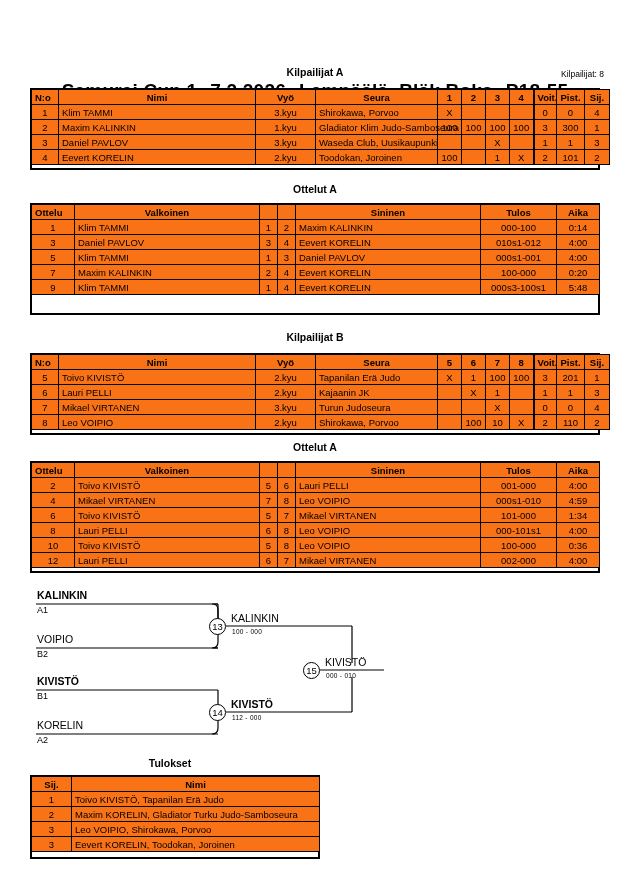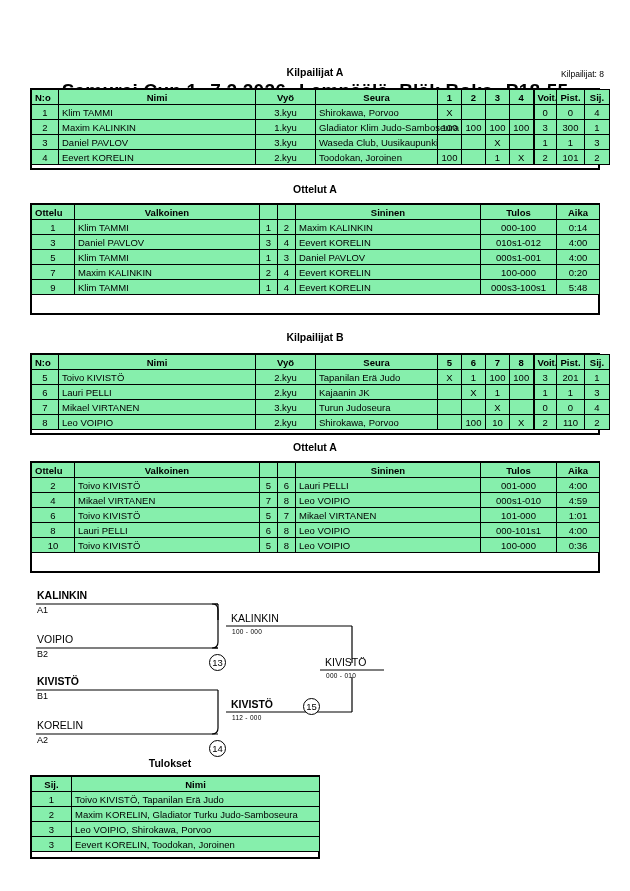--- a/index.html
+++ b/index.html
@@ -43,21 +43,21 @@
     top: 69px;
     text-align: right;
   }
 
   
   table.grid {
     position: absolute;
     border-collapse: collapse;
     font-size: 9.5px;
     table-layout: fixed;
-    background: #86efac;
+    background: #f97316;
   }
   table.grid th, table.grid td {
     border: 1px solid #000;
     padding: 0 3px;
     height: 15px;
     line-height: 13px;
     overflow: visible;
     white-space: nowrap;
     font-weight: normal;
   }
@@ -97,21 +97,20 @@
   .bk-score { font-size: 6.5px; letter-spacing: 0.3px; }
   .bk-circle {
     position: absolute;
     width: 17px; height: 17px;
     border: 1.3px solid #000;
     border-radius: 50%;
     background: #fff;
     font-size: 9.5px;
     line-height: 15px;
     text-align: center;
-    margin-top: 36px;
   }
 </style>
 </head>
 <body>
 
 <div class="doc-title">
   <span>Samurai Cup 1</span><span class="gap-l">&nbsp;</span><span>7.2.2026</span><span class="gap-l">&nbsp;</span><span>Lempäälä, Bläk Boks</span><span class="gap-l">&nbsp;</span><span>P18-55</span>
 </div>
 <div class="entrants-count">Kilpailijat: 8</div>
 
@@ -407,40 +406,49 @@
         <td class="c">000s1-010</td>
         <td class="c">4:59</td>
       </tr>
       <tr>
         <td class="c">6</td>
         <td class="l b">Toivo KIVISTÖ</td>
         <td class="c">5</td>
         <td class="c">7</td>
         <td class="l">Mikael VIRTANEN</td>
         <td class="c">101-000</td>
-        <td class="c">1:01</td>
+        <td class="c">1:34</td>
       </tr>
       <tr>
         <td class="c">8</td>
         <td class="l">Lauri PELLI</td>
         <td class="c">6</td>
         <td class="c">8</td>
         <td class="l b">Leo VOIPIO</td>
         <td class="c">000-101s1</td>
         <td class="c">4:00</td>
       </tr>
       <tr>
         <td class="c">10</td>
         <td class="l b">Toivo KIVISTÖ</td>
         <td class="c">5</td>
         <td class="c">8</td>
         <td class="l">Leo VOIPIO</td>
         <td class="c">100-000</td>
         <td class="c">0:36</td>
       </tr>
+      <tr>
+        <td class="c">12</td>
+        <td class="l b">Lauri PELLI</td>
+        <td class="c">6</td>
+        <td class="c">7</td>
+        <td class="l">Mikael VIRTANEN</td>
+        <td class="c">002-000</td>
+        <td class="c">4:00</td>
+      </tr>
     </tbody>
 </table>
 
 <svg class="bracket" viewBox="0 0 630 891">
 
   <line x1="36" y1="604" x2="218" y2="604" stroke="#000" stroke-width="1.2"></line>
   <line x1="36" y1="648" x2="218" y2="648" stroke="#000" stroke-width="1.2"></line>
   <line x1="36" y1="690" x2="218" y2="690" stroke="#000" stroke-width="1.2"></line>
   <line x1="36" y1="734" x2="218" y2="734" stroke="#000" stroke-width="1.2"></line>
 

